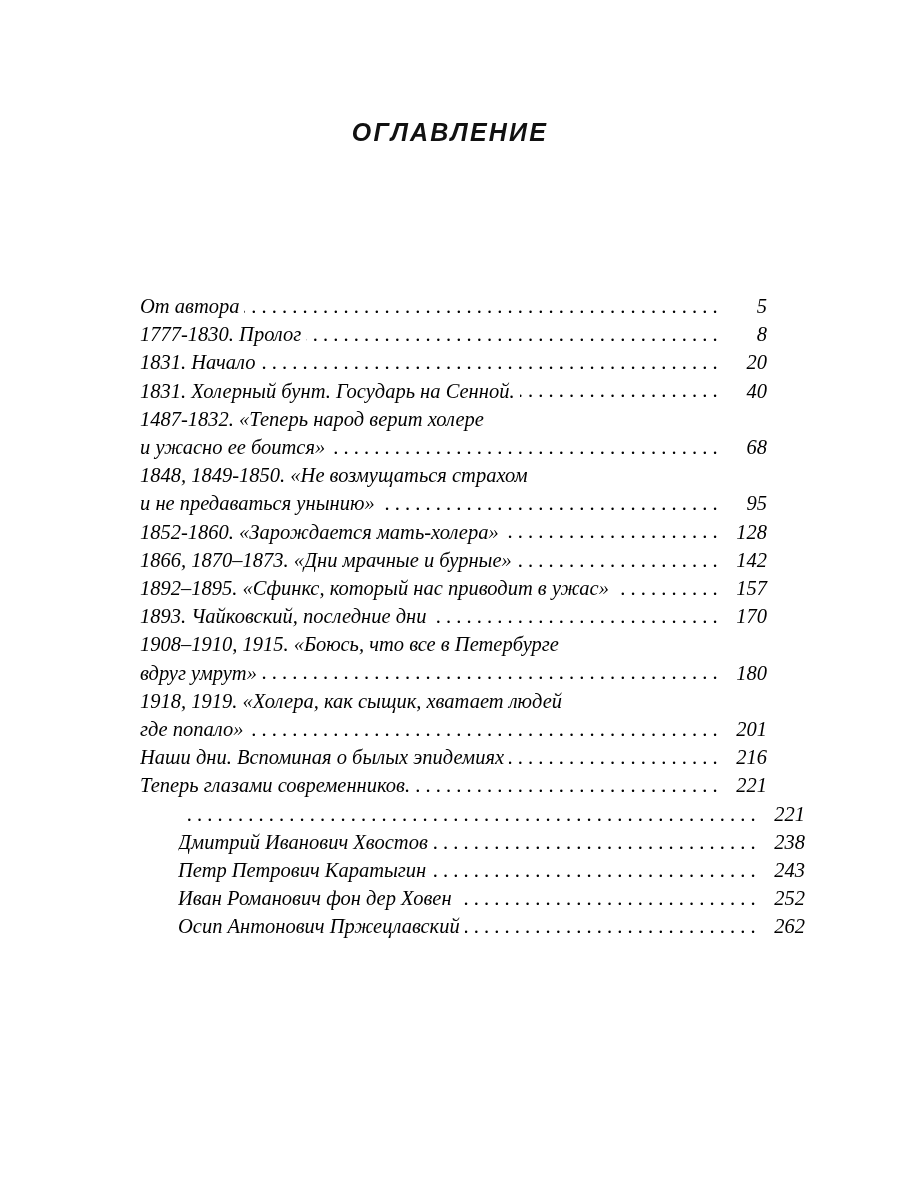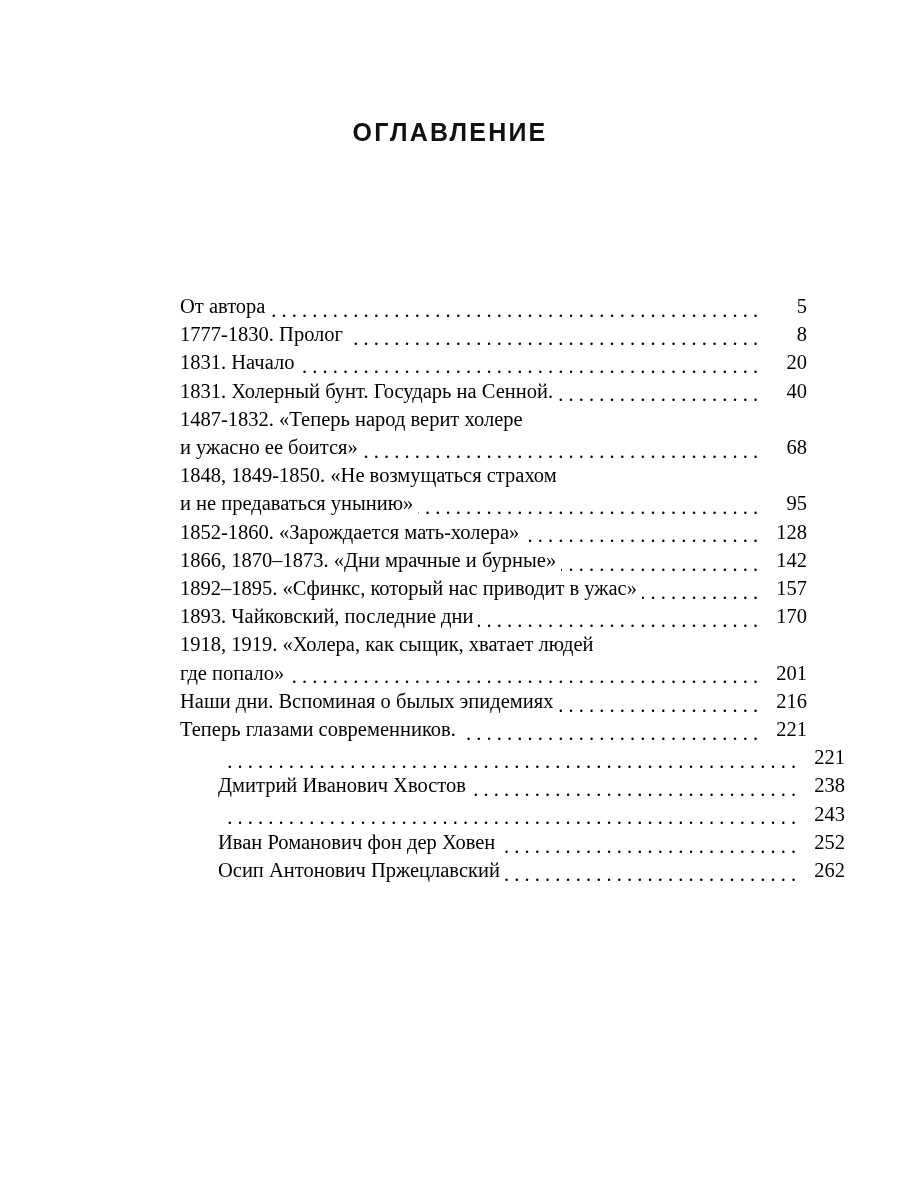--- a/index.html
+++ b/index.html
@@ -9,20 +9,21 @@
   }
   .page {
     position: relative;
     width: 900px;
     height: 1200px;
     background: #ffffff;
     margin: 0 auto;
     overflow: hidden;
     font-family: "Liberation Serif", "DejaVu Serif", serif;
     color: #000000;
+    font-style: italic;
   }
 
   
   .toc-title {
     position: absolute;
     top: 118px;
     left: 0;
     width: 900px;
     text-align: center;
     font-family: "Liberation Sans", "DejaVu Sans", sans-serif;
@@ -41,26 +42,25 @@
   }
 
   .toc-entry {
     display: block;
     width: 100%;
   }
 
   
   .toc-line {
     display: flex;
-    align-items: flex-end;
+    align-items: center;
     width: 100%;
     font-size: 20.5px;
     line-height: 28.2px;
     white-space: nowrap;
-    margin-left: 40px;
   }
 
   .toc-line .label {
     flex: 0 1 auto;
     overflow: hidden;
   }
 
   
   .toc-line .leader {
     flex: 1 1 auto;
@@ -187,20 +187,32 @@
       </div>
       <div class="toc-entry">
         <div class="toc-line">
           <span class="label">1893. Чайковский, последние дни</span>
           <span class="leader"></span>
           <span class="page-num">170</span>
         </div>
       </div>
       <div class="toc-entry">
         <div class="toc-line no-leader">
+          <span class="label">1908–1910, 1915. «Боюсь, что все в Петербурге</span>
+          <span class="leader"></span>
+          <span class="page-num">180</span>
+        </div>
+        <div class="toc-line">
+          <span class="label">вдруг умрут»</span>
+          <span class="leader"></span>
+          <span class="page-num">180</span>
+        </div>
+      </div>
+      <div class="toc-entry">
+        <div class="toc-line no-leader">
           <span class="label">1918, 1919. «Холера, как сыщик,  хватает людей</span>
           <span class="leader"></span>
           <span class="page-num">201</span>
         </div>
         <div class="toc-line">
           <span class="label">где попало»</span>
           <span class="leader"></span>
           <span class="page-num">201</span>
         </div>
       </div>
@@ -226,20 +238,21 @@
       </div>
       <div class="toc-entry sub">
         <div class="toc-line">
           <span class="label">Дмитрий Иванович Хвостов</span>
           <span class="leader"></span>
           <span class="page-num">238</span>
         </div>
       </div>
       <div class="toc-entry sub">
         <div class="toc-line">
+          <span class="label">Петр Петрович Каратыгин</span>
           <span class="leader"></span>
           <span class="page-num">243</span>
         </div>
       </div>
       <div class="toc-entry sub">
         <div class="toc-line">
           <span class="label">Иван Романович фон дер Ховен</span>
           <span class="leader"></span>
           <span class="page-num">252</span>
         </div>

